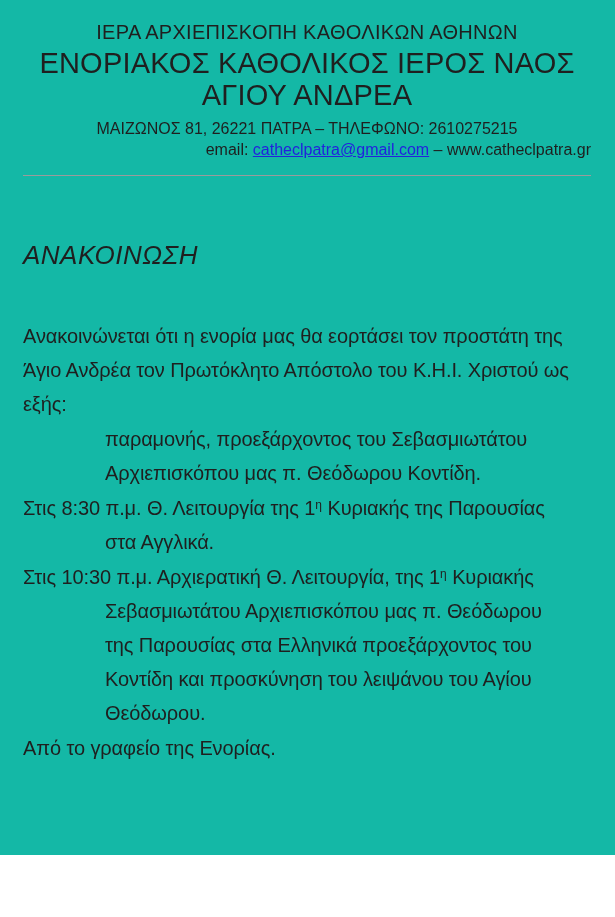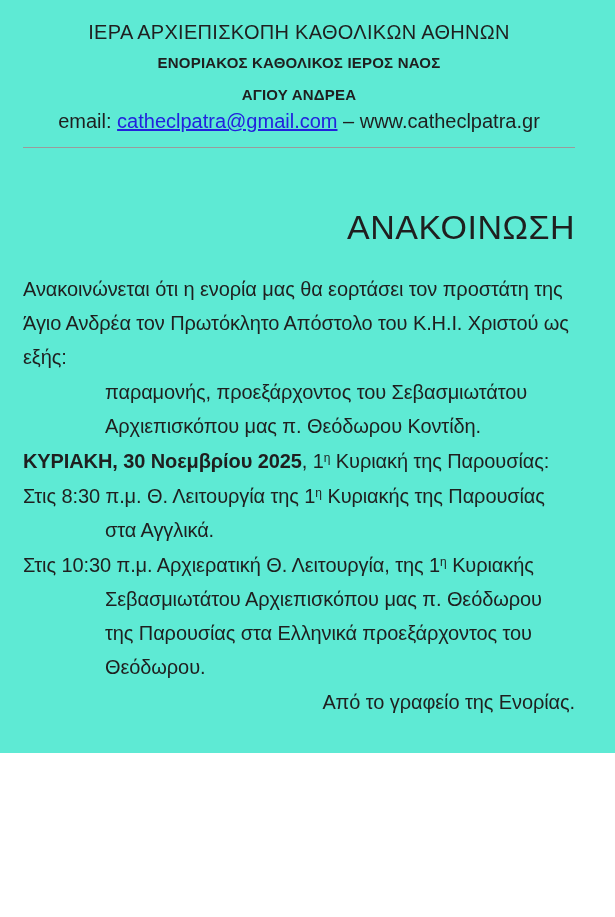--- a/index.html
+++ b/index.html
@@ -5,102 +5,103 @@
   html, body { margin: 0; padding: 0; }
   body {
     width: 615px; height: 917px;
     background: #ffffff;
     font-family: "Liberation Sans", "DejaVu Sans", sans-serif;
     color: #1f1f1f;
     -webkit-font-smoothing: antialiased;
   }
   .page {
     box-sizing: border-box;
-    width: 615px; height: 753px;
-    padding: 17px 40px 0 23px;
-    background: #5eead4;
+    width: 615px; height: 855px;
+    padding: 17px 24px 0 23px;
+    background: #14b8a6;
     overflow: hidden;
   }
   
   .letterhead { text-align: center; }
   .lh-archdiocese {
     font-size: 20px; line-height: 30px; letter-spacing: 0.3px;
     font-weight: 400;
   }
   .lh-parish {
-    font-size: 15px; line-height: 32px; letter-spacing: 0.2px;
-    font-weight: 700;
+    font-size: 29px; line-height: 32px; letter-spacing: 0.2px;
+    font-weight: 400;
   }
   .lh-address { font-size: 16px; line-height: 21px; margin-top: 7px; }
-  .lh-contact { font-size: 20px; line-height: 21px; }
+  .lh-contact { font-size: 16px; line-height: 21px; text-align: right; }
   .email-link { color: #2222dd; text-decoration: underline; cursor: pointer; }
   
   .rule {
     border: 0; border-top: 1px solid #9b9b9b;
     margin: 15px 0 0 0; height: 0;
   }
   
   .title {
     margin: 63px 0 0 0;
-    text-align: right;
+    text-align: left;
     font-weight: 400;
-    font-size: 34px; line-height: 32px; letter-spacing: 0.5px;
+    font-size: 26px; line-height: 32px; letter-spacing: 0.5px; font-style: italic;
   }
   
   .body-text {
-    margin-top: 29px;
+    margin-top: 48px;
     font-size: 20px; line-height: 34px; letter-spacing: -0.1px;
   }
   .body-text p { margin: 0 0 1px 0; }
   .date { font-weight: 700; }
   .ln { display: block; white-space: nowrap; }
   .cont { margin-left: 82px; }
   sup.ord {
     font-size: 12px; line-height: 0;
     vertical-align: 6px; letter-spacing: 0;
   }
-  .closing { text-align: right; margin-top: 19px; }
+  .closing { margin-top: 19px; }
 </style>
 </head>
 <body>
 
 <div class="page">
 
   <header class="letterhead">
     <div class="lh-archdiocese">ΙΕΡΑ ΑΡΧΙΕΠΙΣΚΟΠΗ ΚΑΘΟΛΙΚΩΝ ΑΘΗΝΩΝ</div>
     <div class="lh-parish">ΕΝΟΡΙΑΚΟΣ ΚΑΘΟΛΙΚΟΣ ΙΕΡΟΣ ΝΑΟΣ</div>
     <div class="lh-parish">ΑΓΙΟΥ ΑΝΔΡΕΑ</div>
+    <div class="lh-address">ΜΑΙΖΩΝΟΣ 81, 26221 ΠΑΤΡΑ – ΤΗΛΕΦΩΝΟ: 2610275215</div>
     <div class="lh-contact"><span>email: </span><a class="email-link" href="#">catheclpatra@gmail.com</a><span> – www.catheclpatra.gr</span></div>
   </header>
 
   <hr class="rule">
 
   <h1 class="title">ΑΝΑΚΟΙΝΩΣΗ</h1>
 
   <main class="body-text">
 
     <p>Ανακοινώνεται ότι η ενορία μας θα εορτάσει τον προστάτη της Άγιο Ανδρέα τον Πρωτόκλητο Απόστολο του Κ.Η.Ι. Χριστού ως εξής:</p>
 
 
     <p>
       <span class="ln cont">παραμονής, προεξάρχοντος του Σεβασμιωτάτου</span>
       <span class="ln cont">Αρχιεπισκόπου μας π. Θεόδωρου Κοντίδη.</span>
     </p>
 
-    <p><span class="date">ΚΥΡΙΑΚΗ, 30 Νοεμβρίου 2025</span><span>, 1</span><sup class="ord">η</sup><span> Κυριακή της Παρουσίας:</span></p>
 
     <p>
       <span class="ln"><span>Στις 8:30 π.μ. Θ. Λειτουργία της 1</span><sup class="ord">η</sup><span> Κυριακής της Παρουσίας</span></span>
       <span class="ln cont">στα Αγγλικά.</span>
     </p>
 
     <p>
       <span class="ln"><span>Στις 10:30 π.μ. Αρχιερατική Θ. Λειτουργία, της 1</span><sup class="ord">η</sup><span> Κυριακής</span></span>
       <span class="ln cont">Σεβασμιωτάτου Αρχιεπισκόπου μας π. Θεόδωρου</span>
       <span class="ln cont">της Παρουσίας στα Ελληνικά προεξάρχοντος του</span>
+      <span class="ln cont">Κοντίδη και προσκύνηση του λειψάνου του Αγίου</span>
       <span class="ln cont">Θεόδωρου.</span>
     </p>
 
     <p class="closing">Από το γραφείο της Ενορίας.</p>
 
   </main>
 
 </div>
 
 </body></html>

